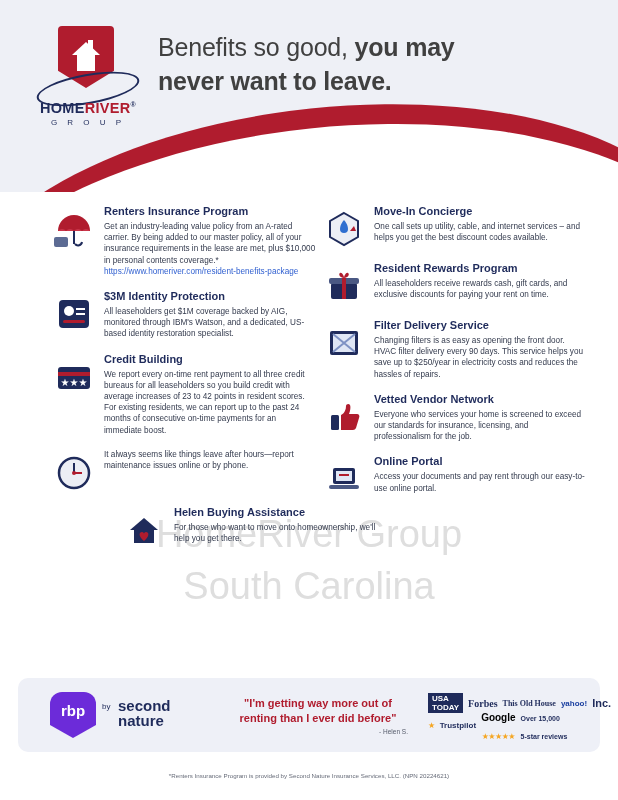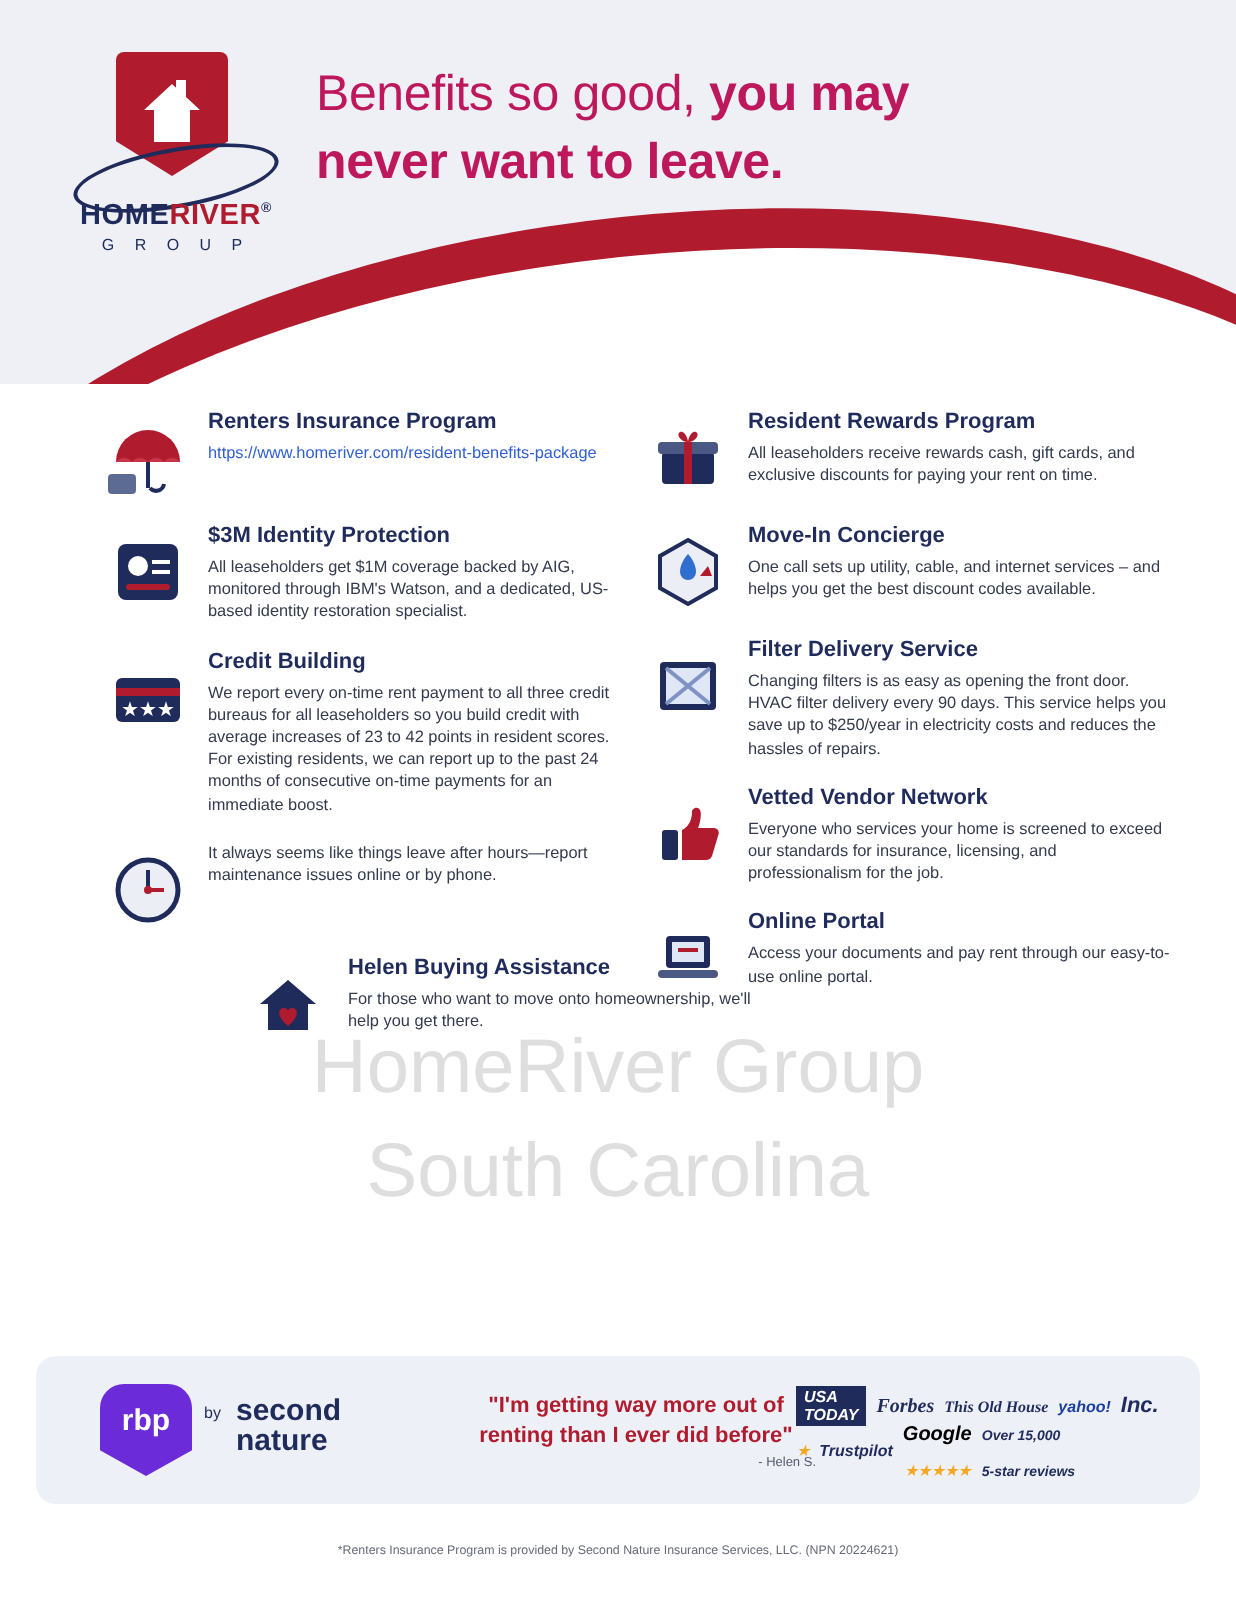--- a/index.html
+++ b/index.html
@@ -47,21 +47,21 @@
     height: 190px;
     background: #ffffff;
     border-radius: 50% 50% 0 0 / 100% 100% 0 0;
     transform: rotate(-6deg);
   }
   .header-title {
     position: absolute;
     left: 158px;
     top: 30px;
     width: 420px;
-    color: #be185d;
+    color: #404040;
     font-size: 25px;
     line-height: 34px;
     letter-spacing: -0.2px;
   }
   .header-title .bold {
     font-weight: bold;
   }
 
   
   .logo {
@@ -279,25 +279,24 @@
     position: absolute;
     left: 210px;
     top: 50px;
     width: 180px;
     text-align: right;
     color: #555b6a;
     font-size: 6.5px;
   }
   .press {
     position: absolute;
-    left: 380px;
+    left: 410px;
     top: 14px;
     width: 172px;
     height: 48px;
-    font-style: italic;
   }
   .press-row {
     display: flex;
     align-items: center;
     gap: 5px;
     height: 22px;
   }
   .press-item {
     color: #1f2b5b;
     font-size: 8px;
@@ -370,20 +369,21 @@
         <div class="benefit-icon">
           <svg width="44" height="44" viewBox="0 0 44 44">
             <path d="M6 24 A16 16 0 0 1 38 24 Z" fill="#b01c2e"></path>
             <path d="M6 24 A5 5 0 0 1 14 24 A5 5 0 0 1 22 24 A5 5 0 0 1 30 24 A5 5 0 0 1 38 24 Z" fill="#c9354a"></path>
             <rect x="21" y="24" width="2" height="13" fill="#1f2b5b"></rect>
             <path d="M23 37 a4 4 0 0 0 7 -2" stroke="#1f2b5b" stroke-width="2" fill="none"></path>
             <rect x="2" y="30" width="14" height="10" rx="2" fill="#5c6b93"></rect>
           </svg>
         </div>
         <p class="benefit-title">Renters Insurance Program</p>
+        <p class="benefit-body">Get an industry-leading value policy from an A-rated carrier. By being added to our master policy, all of your insurance requirements in the lease are met, plus $10,000 in personal contents coverage.*</p>
         <a class="benefit-link" href="#">https://www.homeriver.com/resident-benefits-package</a>
       </div>
 
       <div class="benefit">
         <div class="benefit-icon">
           <svg width="44" height="44" viewBox="0 0 44 44">
             <rect x="7" y="8" width="30" height="28" rx="4" fill="#1f2b5b"></rect>
             <circle cx="17" cy="19" r="5" fill="#ffffff"></circle>
             <rect x="24" y="16" width="9" height="2" fill="#ffffff"></rect>
             <rect x="24" y="21" width="9" height="2" fill="#ffffff"></rect>
@@ -430,41 +430,41 @@
         <p class="benefit-body">For those who want to move onto homeownership, we'll help you get there.</p>
       </div>
 
     </div>
 
     <div class="col col-right">
 
       <div class="benefit">
         <div class="benefit-icon">
           <svg width="44" height="44" viewBox="0 0 44 44">
+            <polygon points="22,6 36,14 36,30 22,38 8,30 8,14" fill="#eceef5" stroke="#1f2b5b" stroke-width="2"></polygon>
+            <path d="M18 22 C18 17 22 13 22 13 C22 13 26 17 26 22 A4 4 0 0 1 18 22 Z" fill="#2f6fd0"></path>
+            <path d="M28 24 l4 -5 l2 5 z" fill="#b01c2e"></path>
+          </svg>
+        </div>
+        <p class="benefit-title">Move-In Concierge</p>
+        <p class="benefit-body">One call sets up utility, cable, and internet services – and helps you get the best discount codes available.</p>
+      </div>
+
+      <div class="benefit">
+        <div class="benefit-icon">
+          <svg width="44" height="44" viewBox="0 0 44 44">
             <rect x="9" y="19" width="26" height="16" rx="2" fill="#1f2b5b"></rect>
             <rect x="7" y="14" width="30" height="6" rx="2" fill="#4a5883"></rect>
             <rect x="20" y="14" width="4" height="21" fill="#b01c2e"></rect>
             <path d="M22 14 C18 14 16 10 18 9 C20 8 22 12 22 14 Z" fill="#b01c2e"></path>
             <path d="M22 14 C26 14 28 10 26 9 C24 8 22 12 22 14 Z" fill="#b01c2e"></path>
           </svg>
         </div>
         <p class="benefit-title">Resident Rewards Program</p>
         <p class="benefit-body">All leaseholders receive rewards cash, gift cards, and exclusive discounts for paying your rent on time.</p>
-      </div>
-
-      <div class="benefit">
-        <div class="benefit-icon">
-          <svg width="44" height="44" viewBox="0 0 44 44">
-            <polygon points="22,6 36,14 36,30 22,38 8,30 8,14" fill="#eceef5" stroke="#1f2b5b" stroke-width="2"></polygon>
-            <path d="M18 22 C18 17 22 13 22 13 C22 13 26 17 26 22 A4 4 0 0 1 18 22 Z" fill="#2f6fd0"></path>
-            <path d="M28 24 l4 -5 l2 5 z" fill="#b01c2e"></path>
-          </svg>
-        </div>
-        <p class="benefit-title">Move-In Concierge</p>
-        <p class="benefit-body">One call sets up utility, cable, and internet services – and helps you get the best discount codes available.</p>
       </div>
 
       <div class="benefit">
         <div class="benefit-icon">
           <svg width="44" height="44" viewBox="0 0 44 44">
             <rect x="8" y="10" width="28" height="24" rx="2" fill="#1f2b5b"></rect>
             <rect x="11" y="13" width="22" height="18" fill="#dfe6f5"></rect>
             <path d="M11 13 L33 31 M33 13 L11 31" stroke="#7e92c4" stroke-width="2"></path>
           </svg>
         </div>

